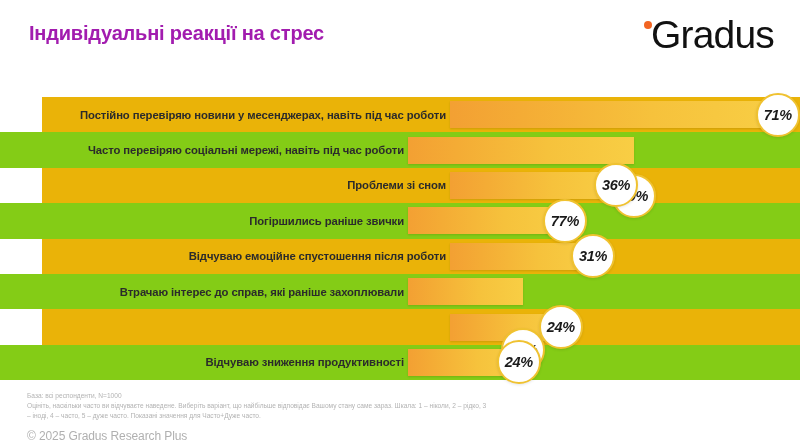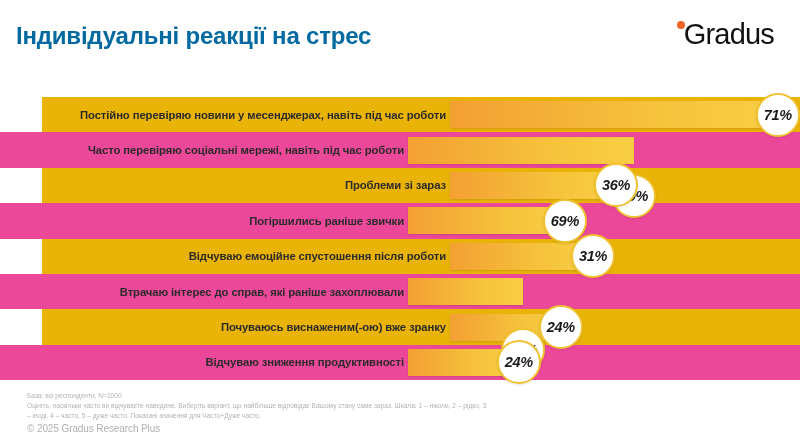--- a/index.html
+++ b/index.html
@@ -18,46 +18,46 @@
 
   
   .header {
     position: absolute;
     top: 0; left: 0;
     width: 800px;
     height: 74px;
   }
   .page-title {
     position: absolute;
-    left: 16px;
+    left: 29px;
     top: 22px;
-    font-size: 24px;
+    font-size: 20px;
     font-weight: bold;
     letter-spacing: -0.2px;
-    color: #0369a1;
+    color: #a21caf;
     white-space: nowrap;
   }
   .brand-logo {
     position: absolute;
     right: 26px;
     top: 20px;
     height: 34px;
     display: flex;
     align-items: flex-start;
   }
   .brand-dot {
     width: 8px;
     height: 8px;
     border-radius: 50%;
     background: #F26522;
     margin-top: 1px;
     margin-right: -1px;
   }
   .brand-name {
-    font-size: 29px;
+    font-size: 39px;
     line-height: 29px;
     font-weight: normal;
     letter-spacing: -0.8px;
     color: #111111;
   }
 
   
   .chart {
     position: absolute;
     top: 97px;
@@ -66,21 +66,21 @@
     height: 283px;
   }
   .row {
     position: relative;
     width: 800px;
     height: 35.4px;
     display: flex;
     align-items: center;
   }
   .row.stripe { background: #eab308; margin-left: 42px; }
-  .row.plain  { background: #ec4899; }
+  .row.plain  { background: #84cc16; }
 
   .row-label {
     position: absolute;
     left: 0;
     width: 404px;
     text-align: right;
     font-size: 11.3px;
     font-weight: bold;
     color: #2b2b2b;
     white-space: nowrap;
@@ -131,22 +131,22 @@
     left: 27px;
     top: 391px;
     width: 460px;
     color: #b3b3b3;
     font-size: 6.6px;
     line-height: 9.4px;
   }
   .footnotes .base-line { margin-bottom: 1px; }
   .footnotes .copyright {
     color: #b0b0b0;
-    font-size: 10px;
-    margin-top: 4px;
+    font-size: 12px;
+    margin-top: 12px;
     letter-spacing: -0.1px;
   }
 </style>
 </head>
 <body>
 
 <div class="header">
   <div class="page-title">Індивідуальні реакції на стрес</div>
   <div class="brand-logo">
     <span class="brand-dot"></span>
@@ -163,49 +163,48 @@
       </div>
     </div>
     <div class="row plain">
       <div class="row-label">Часто перевіряю соціальні мережі, навіть під час роботи</div>
       <div class="bar-track">
         <div class="bar" style="width: 226.154px;"></div>
         <div class="value-badge" style="left: 226.154px; margin-top: 24px;">49%</div>
       </div>
     </div>
     <div class="row stripe">
-      <div class="row-label">Проблеми зі зараз</div>
+      <div class="row-label">Проблеми зі сном</div>
       <div class="bar-track">
         <div class="bar" style="width: 166.154px;"></div>
         <div class="value-badge" style="left: 166.154px;">36%</div>
       </div>
     </div>
     <div class="row plain">
       <div class="row-label">Погіршились раніше звички</div>
       <div class="bar-track">
         <div class="bar" style="width: 156.923px;"></div>
-        <div class="value-badge" style="left: 156.923px;">69%</div>
+        <div class="value-badge" style="left: 156.923px;">77%</div>
       </div>
     </div>
     <div class="row stripe">
       <div class="row-label">Відчуваю емоційне спустошення після роботи</div>
       <div class="bar-track">
         <div class="bar" style="width: 143.077px;"></div>
         <div class="value-badge" style="left: 143.077px;">31%</div>
       </div>
     </div>
     <div class="row plain">
       <div class="row-label">Втрачаю інтерес до справ, які раніше захоплювали</div>
       <div class="bar-track">
         <div class="bar" style="width: 115.385px;"></div>
         <div class="value-badge" style="left: 115.385px; margin-top: 36px;">25%</div>
       </div>
     </div>
     <div class="row stripe">
-      <div class="row-label">Почуваюсь виснаженим(-ою) вже зранку</div>
       <div class="bar-track">
         <div class="bar" style="width: 110.769px;"></div>
         <div class="value-badge" style="left: 110.769px;">24%</div>
       </div>
     </div>
     <div class="row plain">
       <div class="row-label">Відчуваю зниження продуктивності</div>
       <div class="bar-track">
         <div class="bar" style="width: 110.769px;"></div>
         <div class="value-badge" style="left: 110.769px;">24%</div>

